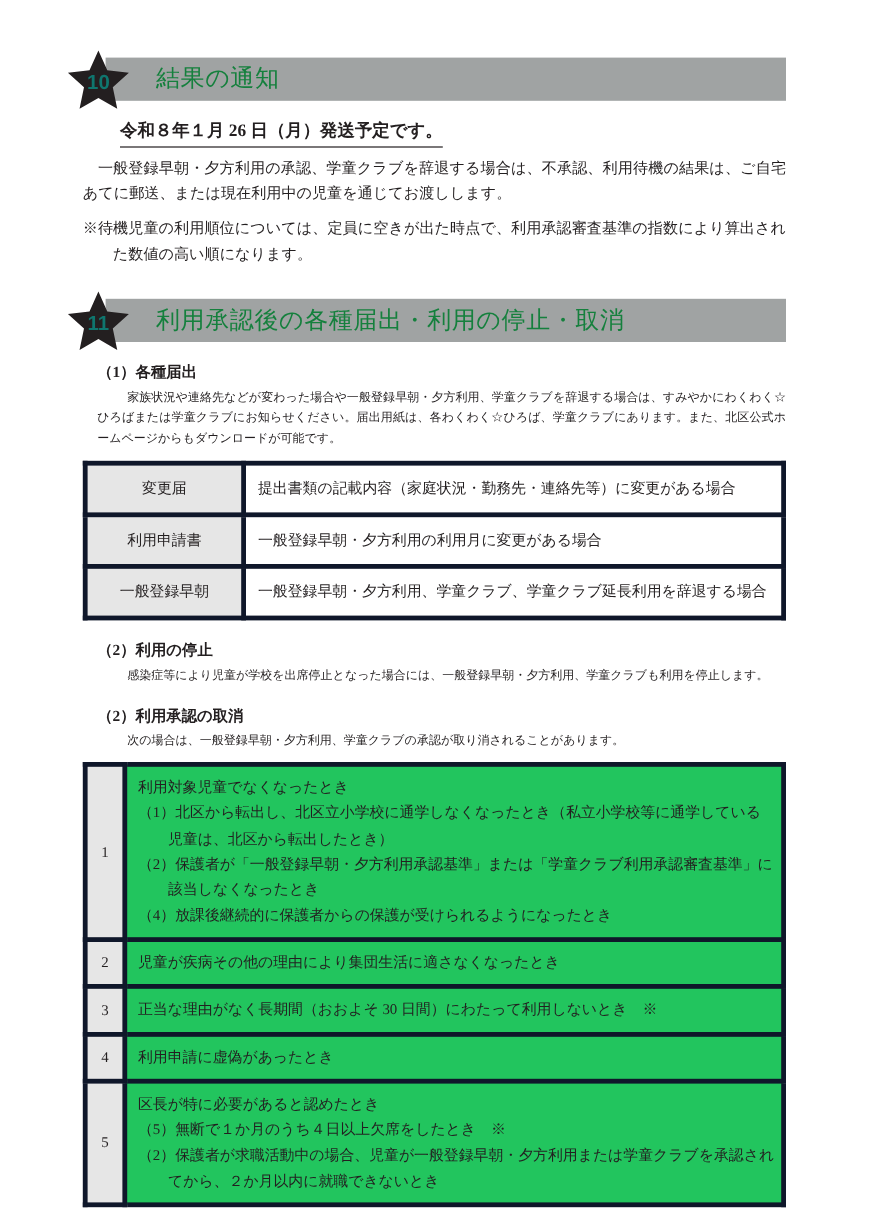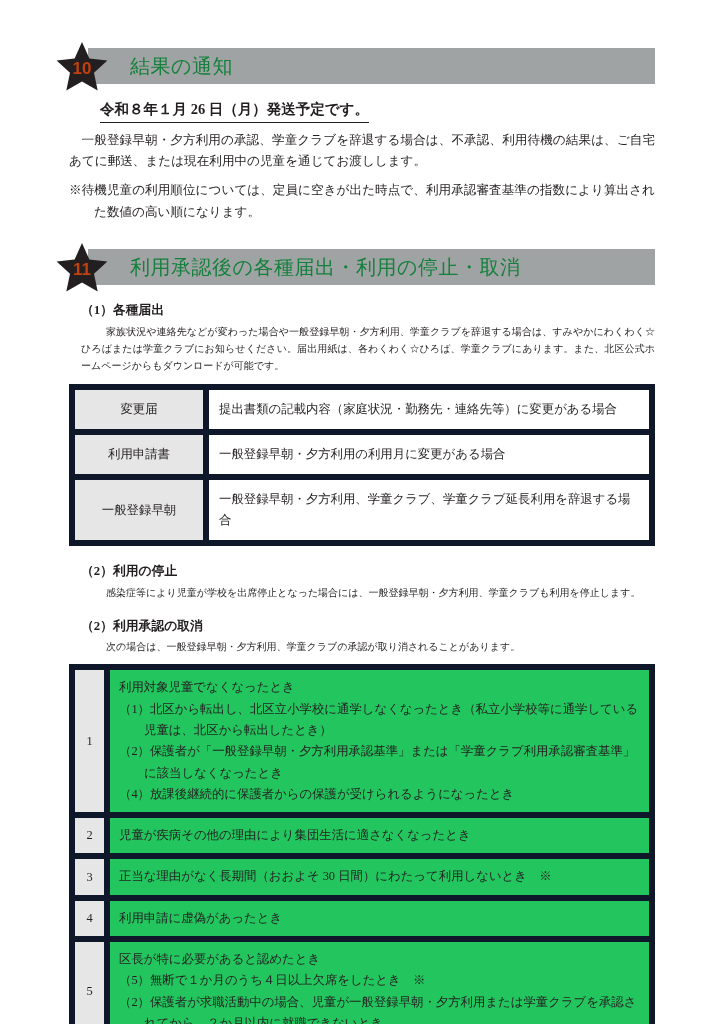--- a/index.html
+++ b/index.html
@@ -67,21 +67,21 @@
     display: block;
   }
   .star-num {
     position: absolute;
     left: 0;
     top: 0;
     width: 54px;
     height: 52px;
     line-height: 56px;
     text-align: center;
-    color: #c2410c;
+    color: #0f766e;
     font-size: 17px;
     font-weight: bold;
     font-family: "Liberation Sans", "DejaVu Sans", sans-serif;
   }
 
   
   .content {
     margin-left: 69px;
     margin-right: 69px;
   }
@@ -126,21 +126,21 @@
 
   
   .doc-table {
     border-collapse: collapse;
     width: 100%;
     margin-top: 10px;
     table-layout: fixed;
     border: 1.4px solid #231f20;
   }
   .doc-table td {
-    border: 6px solid #0f172a;
+    border: 4px solid #0f172a;
     font-size: 12.4px;
     line-height: 1.7;
     vertical-align: middle;
     padding: 9px 10px;
   }
   .doc-table.t1 td.label {
     width: 120px;
     background: #e6e6e6;
     text-align: center;
     padding: 9px 4px;

